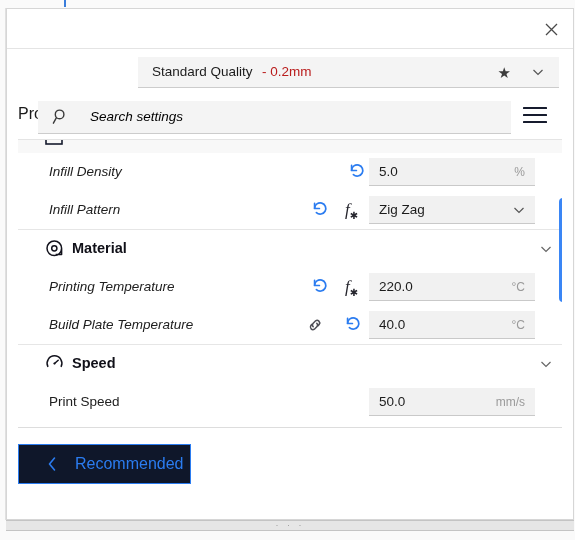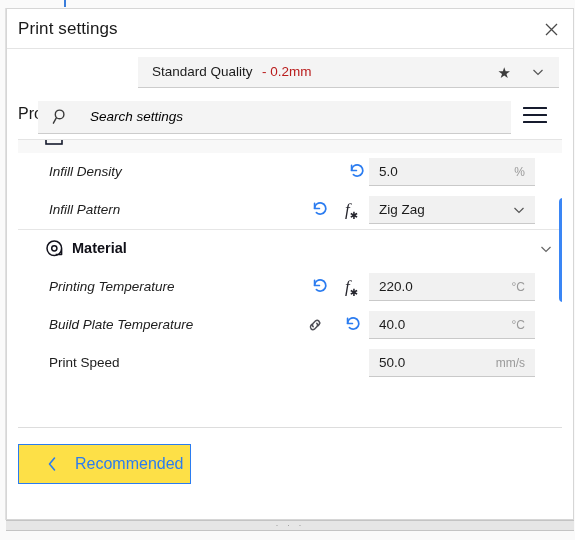--- a/index.html
+++ b/index.html
@@ -280,21 +280,21 @@
   
   .footer {
     position: relative;
     height: 82px;
   }
   .recommended-btn {
     position: absolute;
     left: 11px; top: 16px;
     width: 173px; height: 40px;
     border: 1px solid #2b7cf0;
-    background: #fde047;
+    background: #0f172a;
     box-sizing: border-box;
     display: flex;
     align-items: center;
     cursor: pointer;
   }
   .rec-chev {
     margin-left: 26px;
     color: #2b7cf0;
     display: flex;
   }
@@ -340,21 +340,20 @@
 
   <div class="tab-strip">
     <div class="tab-mark"></div>
   </div>
 
   <div class="left-edge"></div>
 
   <div class="dialog">
 
     <div class="titlebar">
-      <div class="title-text">Print settings</div>
       <div class="close-btn">
         <svg width="13" height="13" viewBox="0 0 13 13" aria-hidden="true">
           <path d="M1 1 L12 12 M12 1 L1 12" stroke="#4a4a4a" stroke-width="1.3" fill="none"></path>
         </svg>
       </div>
     </div>
 
     <div class="profile-row">
       <div class="profile-label">Profile</div>
       <div class="profile-select">
@@ -472,20 +471,35 @@
             <path d="M3.6 8.2 A5.6 5.6 0 1 1 5.4 12.6" stroke="#2b7cf0" stroke-width="1.7" fill="none" stroke-linecap="round"></path>
             <path d="M3.6 3.4 L3.6 8.5 L8.4 8.5" stroke="#2b7cf0" stroke-width="1.7" fill="none" stroke-linecap="round" stroke-linejoin="round"></path>
           </svg>
         </span>
         <div class="value-field">
           <span class="value-text">40.0</span>
           <span class="value-unit">°C</span>
         </div>
       </div>
 
+      <div class="cat-row">
+        <span class="cat-icon">
+          <svg width="19" height="19" viewBox="0 0 19 19" aria-hidden="true">
+            <path d="M16.2 12.4 A7.4 7.4 0 1 0 2.8 12.4" stroke="#12121c" stroke-width="1.5" fill="none" stroke-linecap="round"></path>
+            <path d="M9.5 9.5 L13.2 6.2" stroke="#12121c" stroke-width="1.5" fill="none" stroke-linecap="round"></path>
+            <circle cx="9.5" cy="9.5" r="1.1" fill="#12121c"></circle>
+          </svg>
+        </span>
+        <span class="cat-title">Speed</span>
+        <span class="cat-chev">
+          <svg width="14" height="14" viewBox="0 0 14 14" aria-hidden="true">
+            <path d="M2.5 5 L7 9.5 L11.5 5" stroke="#666" stroke-width="1.2" fill="none"></path>
+          </svg>
+        </span>
+      </div>
 
       <div class="row">
         <span class="setting-label plain">Print Speed</span>
         <div class="value-field">
           <span class="value-text">50.0</span>
           <span class="value-unit">mm/s</span>
         </div>
       </div>
 
       <div class="scroll-track">

